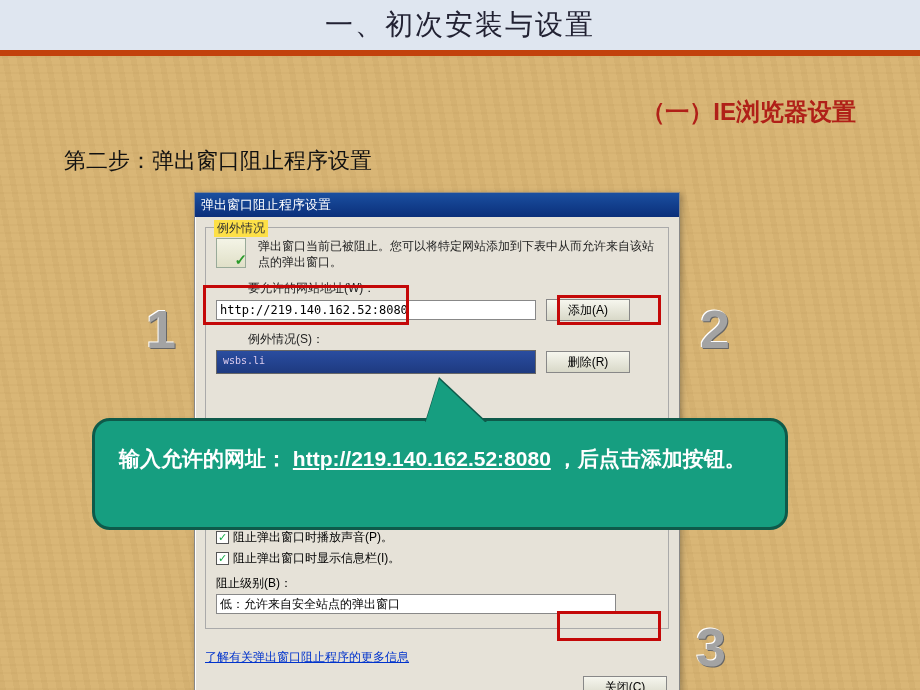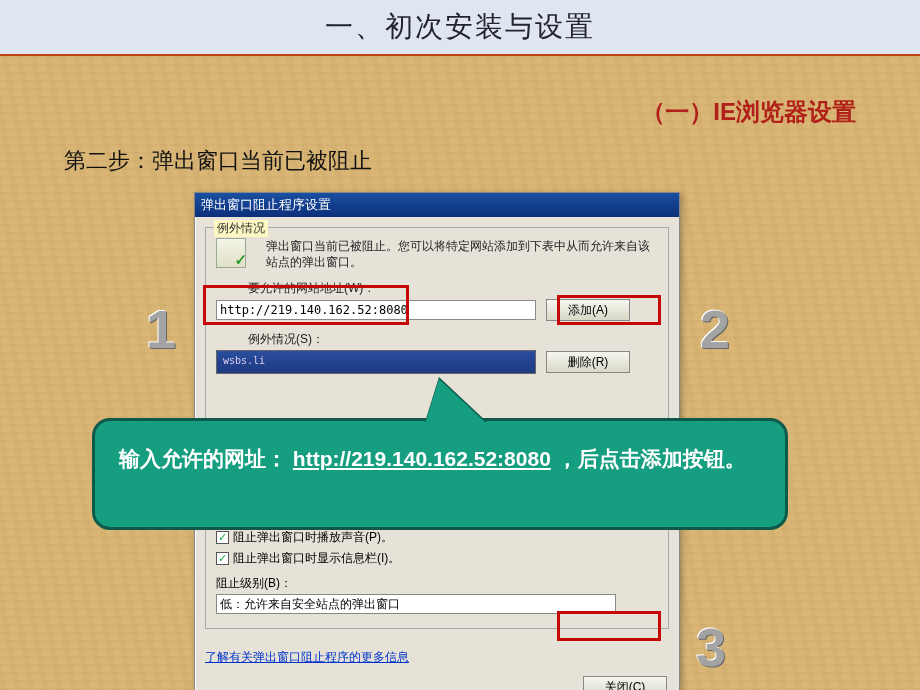--- a/index.html
+++ b/index.html
@@ -11,21 +11,21 @@
       background-image:
         repeating-linear-gradient(80deg, rgba(120,80,20,0.05) 0 6px, rgba(0,0,0,0) 6px 14px),
         repeating-linear-gradient(0deg, rgba(120,80,20,0.04) 0 2px, rgba(0,0,0,0) 2px 8px);
       position: relative;
       overflow: hidden;
     }
     .title-bar {
       width: 100%;
       height: 56px;
       background: #dfe6f0;
-      border-bottom: 2px solid #c2410c;
+      border-bottom: 6px solid #c2410c;
       display: flex;
       align-items: center;
       justify-content: center;
       font-size: 28px;
       color: #223;
       letter-spacing: 2px;
     }
     .content { padding: 40px 64px 0 64px; }
     .section-title { color: #b02018; font-size: 24px; font-weight: bold; margin-bottom: 18px; text-align: right; }
     .step-line { font-size: 22px; color: #111; margin-bottom: 16px; }
@@ -46,24 +46,24 @@
       font-family: Liberation Mono, monospace;
     }
     .groupbox {
       margin: 10px;
       border: 1px solid #aaa;
       padding: 10px 10px 14px 10px;
       position: relative;
     }
     .group-legend {
       position: absolute; top: -8px; left: 8px;
-      background: #fef9c3; padding: 0 3px;
+      background: #fde047; padding: 0 3px;
       font-size: 12px; color: #333;
     }
-    .desc-row { display: flex; gap: 20px; align-items: flex-start; margin-bottom: 10px; }
+    .desc-row { display: flex; gap: 12px; align-items: flex-start; margin-bottom: 10px; }
     .info-icon {
       width: 30px; height: 30px;
       background: linear-gradient(#f4f4e6, #e0e0c8);
       border: 1px solid #9a9;
       position: relative;
       flex: 0 0 30px;
     }
     .info-icon::after {
       content: "✓"; color: #2a9b2a; font-weight: bold;
       position: absolute; bottom: -2px; right: -2px; font-size: 15px;
@@ -137,21 +137,21 @@
   </style>
 </head>
 <body>
 
 <div class="title-bar">
   <span>一、初次安装与设置</span>
 </div>
 
 <div class="content">
   <div class="section-title">（一）IE浏览器设置</div>
-  <div class="step-line">第二步：弹出窗口当前已被阻止</div>
+  <div class="step-line">第二步：弹出窗口阻止程序设置</div>
 
   <div class="dialog">
     <div class="dlg-title">弹出窗口阻止程序设置</div>
 
     <div class="groupbox">
       <span class="group-legend">例外情况</span>
 
       <div class="desc-row">
         <span class="info-icon"></span>
         <span class="desc-text">弹出窗口当前已被阻止。您可以将特定网站添加到下表中从而允许来自该站点的弹出窗口。</span>

